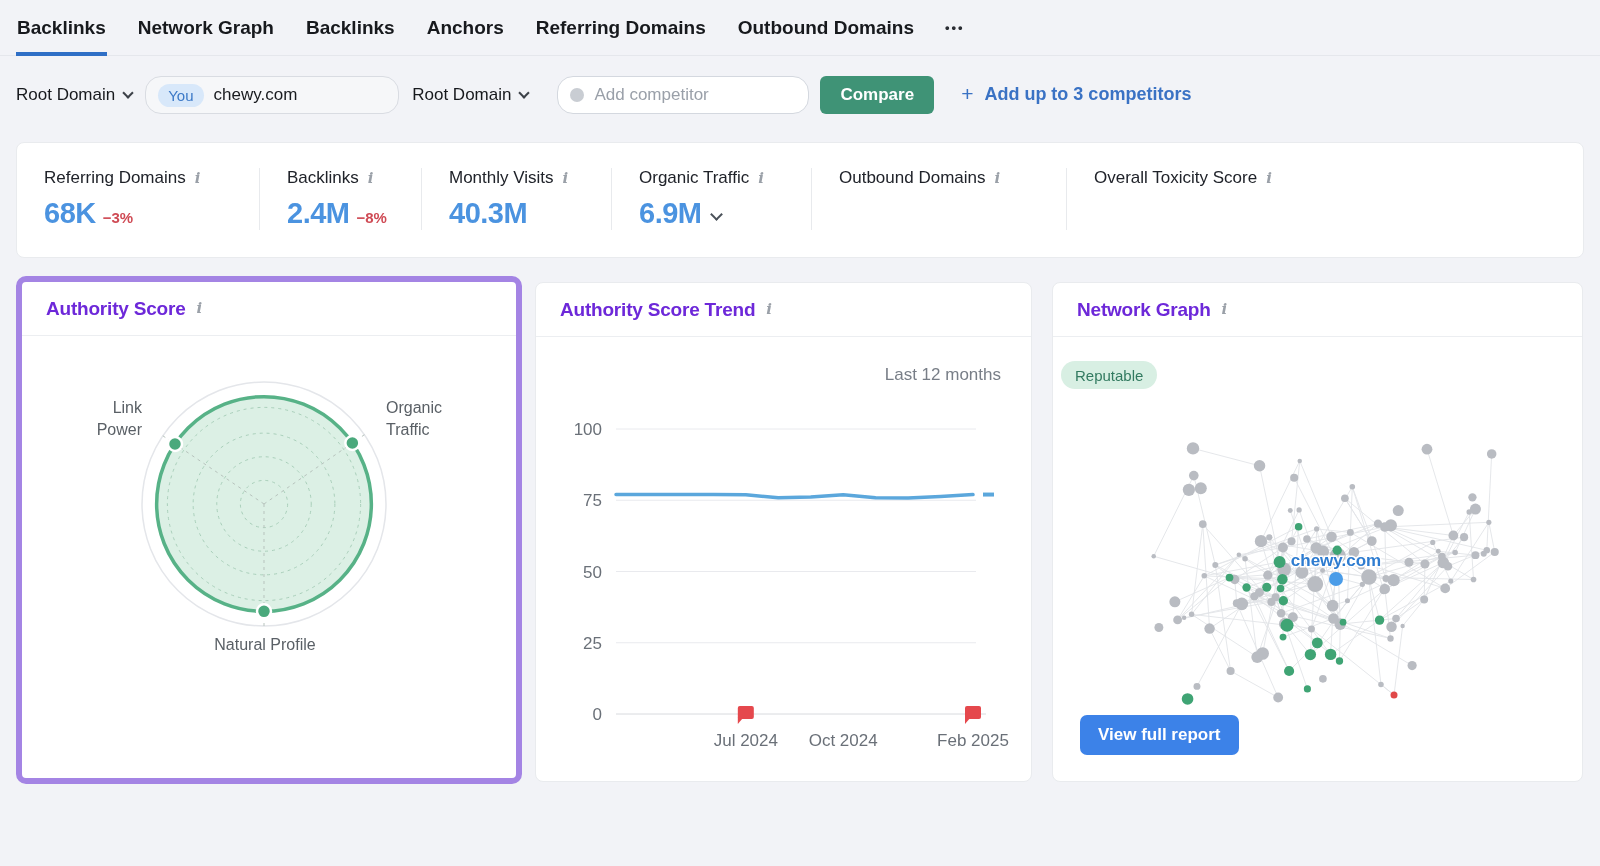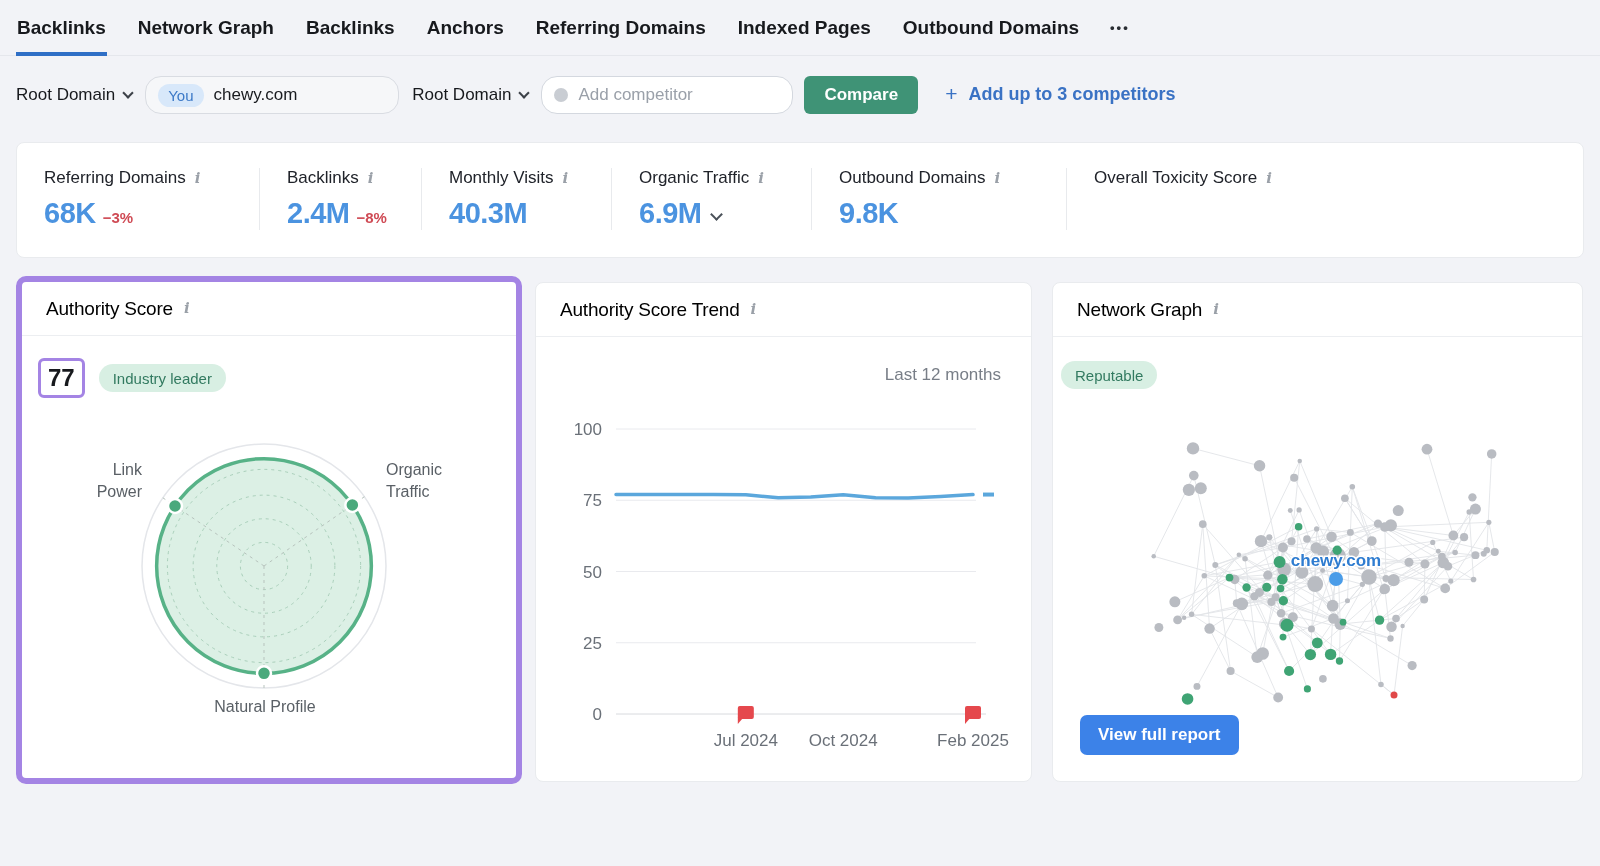--- a/index.html
+++ b/index.html
@@ -52,21 +52,21 @@
   .m-value{font-size:29px;font-weight:700;color:var(--accent-blue);letter-spacing:-.5px}
   .m-value.muted{color:#a9aeb5}
   .m-change{font-size:15px;font-weight:600;color:var(--negative-red)}
   .m-chev{width:9px;height:9px;border-right:2.5px solid #4a5159;border-bottom:2.5px solid #4a5159;transform:rotate(45deg);margin-left:4px;position:relative;top:-4px;cursor:pointer}
   .m-chev.muted{border-color:#a9aeb5}
 
   
   .cards{display:flex;align-items:flex-start;margin:18px 16px 0}
   .card{background:#fff;border:1px solid #e9ebee;border-radius:8px;position:relative}
   .card-hd{display:flex;align-items:center;gap:11px;height:54px;padding:0 24px;border-bottom:1px solid #eceef1}
-  .card-title{font-size:19px;font-weight:400;color:#000000;letter-spacing:-.2px}
+  .card-title{font-size:19px;font-weight:700;color:#6d28d9;letter-spacing:-.2px}
   .authority-card{width:506px;height:508px;border:6px solid var(--highlight-purple);border-radius:10px;background:#fff}
   .trend-card{width:497px;height:500px;margin:6px 0 0 13px}
   .network-card{width:531px;height:500px;margin:6px 0 0 20px}
 
   .as-row{display:flex;align-items:center;gap:14px;padding:22px 0 0 16px}
   .score-box{min-width:44px;height:40px;border:3px solid var(--highlight-purple);border-radius:6px;display:flex;align-items:center;justify-content:center;font-size:24px;font-weight:800;color:#17191d;padding:0 7px}
   .pill{display:inline-flex;align-items:center;height:28px;padding:0 14px;border-radius:14px;background:var(--badge-green-bg);color:var(--badge-green-text);font-size:15px;font-weight:500}
 
   .range-label{position:absolute;top:82px;right:30px;font-size:17px;color:#787e87}
   svg text{font-family:"Liberation Sans","DejaVu Sans",sans-serif}
@@ -78,42 +78,41 @@
 <body>
 
 <div class="page">
 
   <div class="nav">
     <div class="tab active">Backlinks</div>
     <div class="tab">Network Graph</div>
     <div class="tab">Backlinks</div>
     <div class="tab">Anchors</div>
     <div class="tab">Referring Domains</div>
-    <div class="tab">Indexed Pages</div>
     <div class="tab">Outbound Domains</div>
     <div class="tab-more">•••</div>
   </div>
 
   <div class="controls">
     <div class="ctrl-col">
       <div class="ctrl-label">
         <span>Root Domain</span>
         <span class="chev"></span>
       </div>
       <div class="input you">
         <span class="you-pill">You</span>
         <span class="you-domain">chewy.com</span>
       </div>
     </div>
     <div class="ctrl-col" style="margin-left:13px">
       <div class="ctrl-label">
         <span>Root Domain</span>
         <span class="chev"></span>
       </div>
-      <div class="input competitor" style="margin-left:0">
+      <div class="input competitor" style="margin-left:16px">
         <span class="gray-dot"></span>
         <input class="competitor-field" placeholder="Add competitor" style="">
       </div>
     </div>
     <button class="compare-btn">Compare</button>
     <a class="add-link" href="#">
       <span class="add-plus">+</span>
       <span>Add up to 3 competitors</span>
     </a>
   </div>
@@ -156,42 +155,35 @@
       <div class="m-value-row">
           <span class="m-value">6.9M</span>
           <span class="m-chev"></span>
         </div>
     </div>
     <div class="metric m4">
       <div class="m-label">
           <span>Outbound Domains</span>
           <span class="info">i</span>
         </div>
-      <div class="m-value-row">
-          <span class="m-value">9.8K</span>
-        </div>
     </div>
     <div class="metric m5">
       <div class="m-label">
           <span>Overall Toxicity Score</span>
           <span class="info">i</span>
         </div>
     </div>
   </div>
 
   <div class="cards">
 
     <div class="authority-card">
       <div class="card-hd">
         <span class="card-title">Authority Score</span>
         <span class="info">i</span>
-      </div>
-      <div class="as-row">
-        <span class="score-box">77</span>
-        <span class="pill">Industry leader</span>
       </div>
       <svg id="radar" width="494" height="336" viewBox="0 0 494 336" style="display:block;margin-top:18px">
           <circle cx="242" cy="150" r="122" fill="none" stroke="#e4e6ea" stroke-width="1.5"></circle>
           <circle cx="242" cy="150" r="107.36" fill="#dcf0e5"></circle>
           <circle cx="242" cy="150" r="23.6192" fill="none" stroke="#a9cfba" stroke-width="1" stroke-dasharray="3 4"></circle>
           <circle cx="242" cy="150" r="47.2384" fill="none" stroke="#a9cfba" stroke-width="1" stroke-dasharray="3 4"></circle>
           <circle cx="242" cy="150" r="70.8576" fill="none" stroke="#a9cfba" stroke-width="1" stroke-dasharray="3 4"></circle>
           <circle cx="242" cy="150" r="96.624" fill="none" stroke="#a9cfba" stroke-width="1" stroke-dasharray="3 4"></circle>
           <line x1="242" y1="150" x2="140.86200000000002" y2="81.80199999999999" stroke="#b7c3bd" stroke-width="1" stroke-dasharray="3 4"></line>
           <line x1="242" y1="150" x2="342.406" y2="80.70400000000001" stroke="#b7c3bd" stroke-width="1" stroke-dasharray="3 4"></line>

